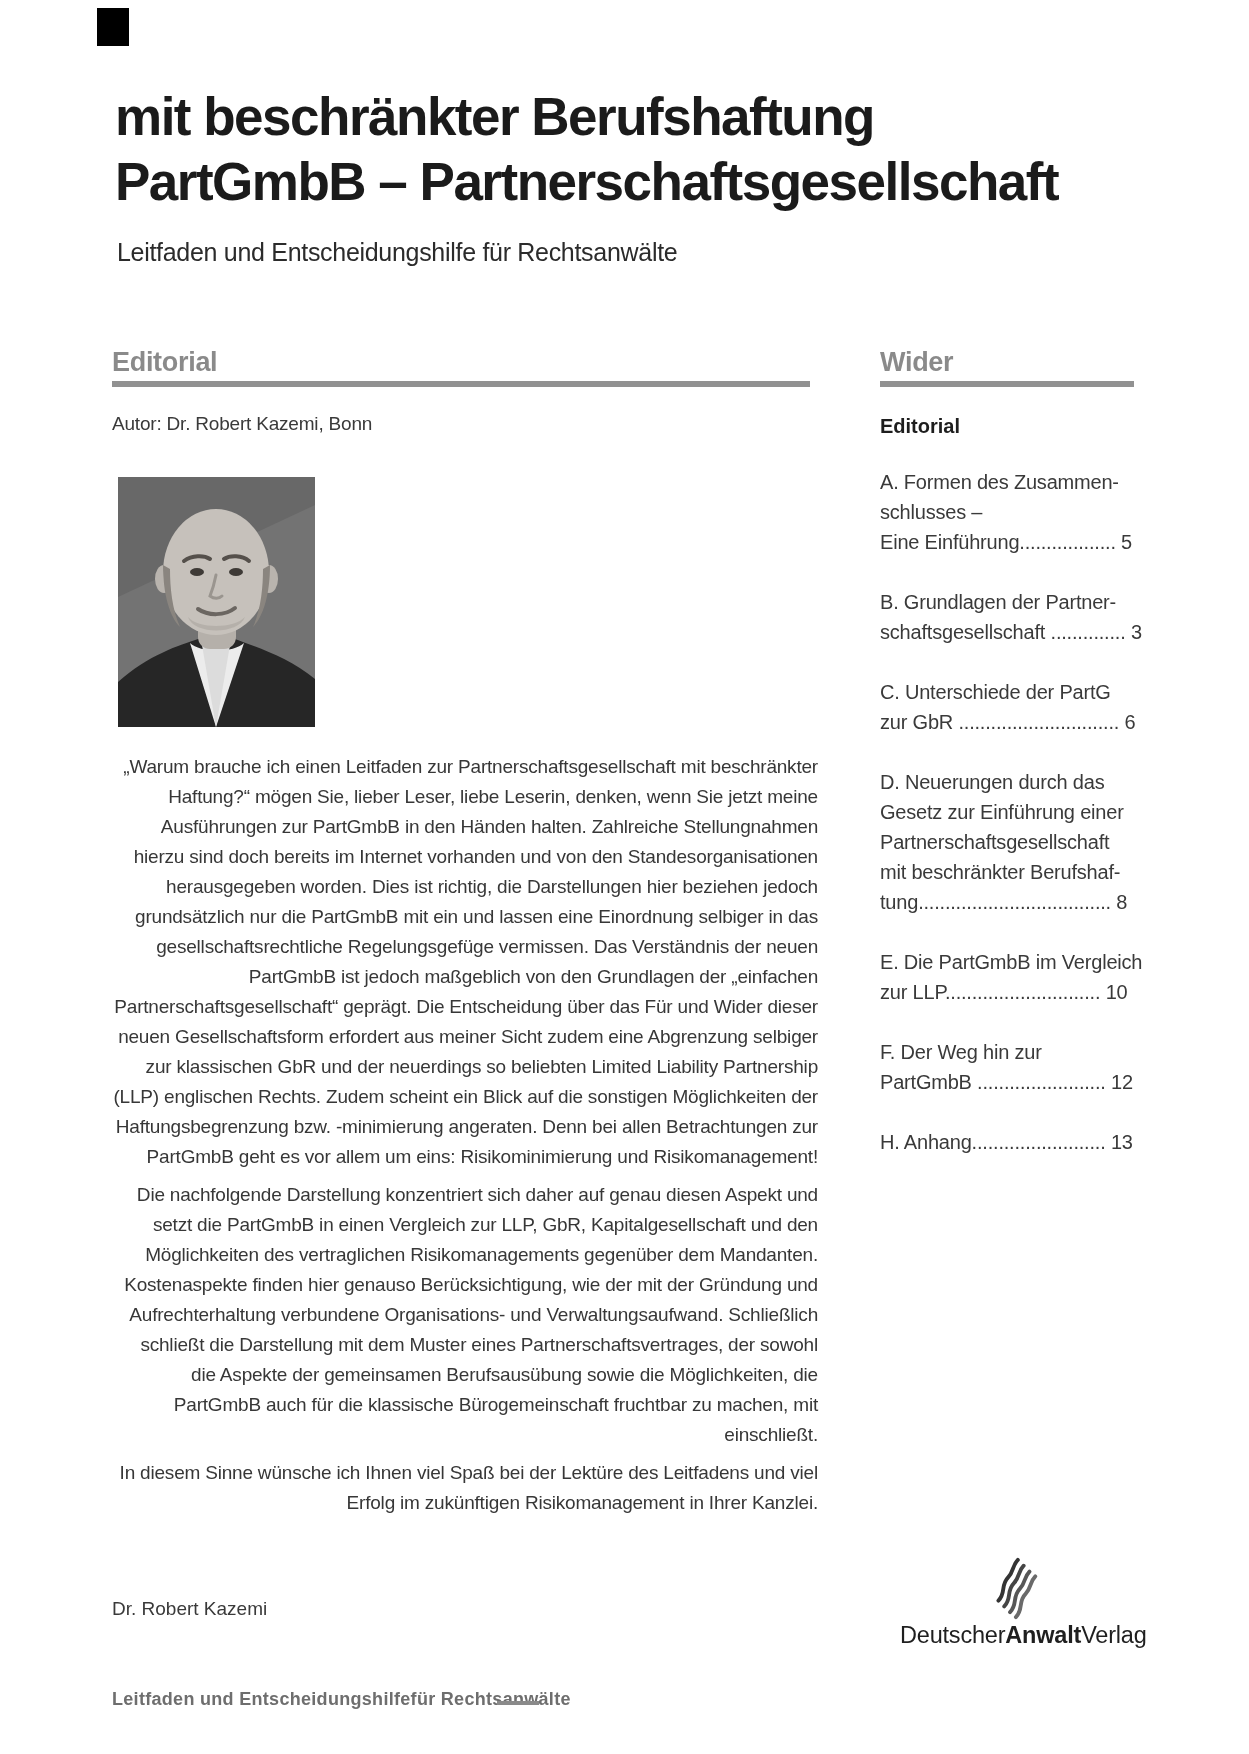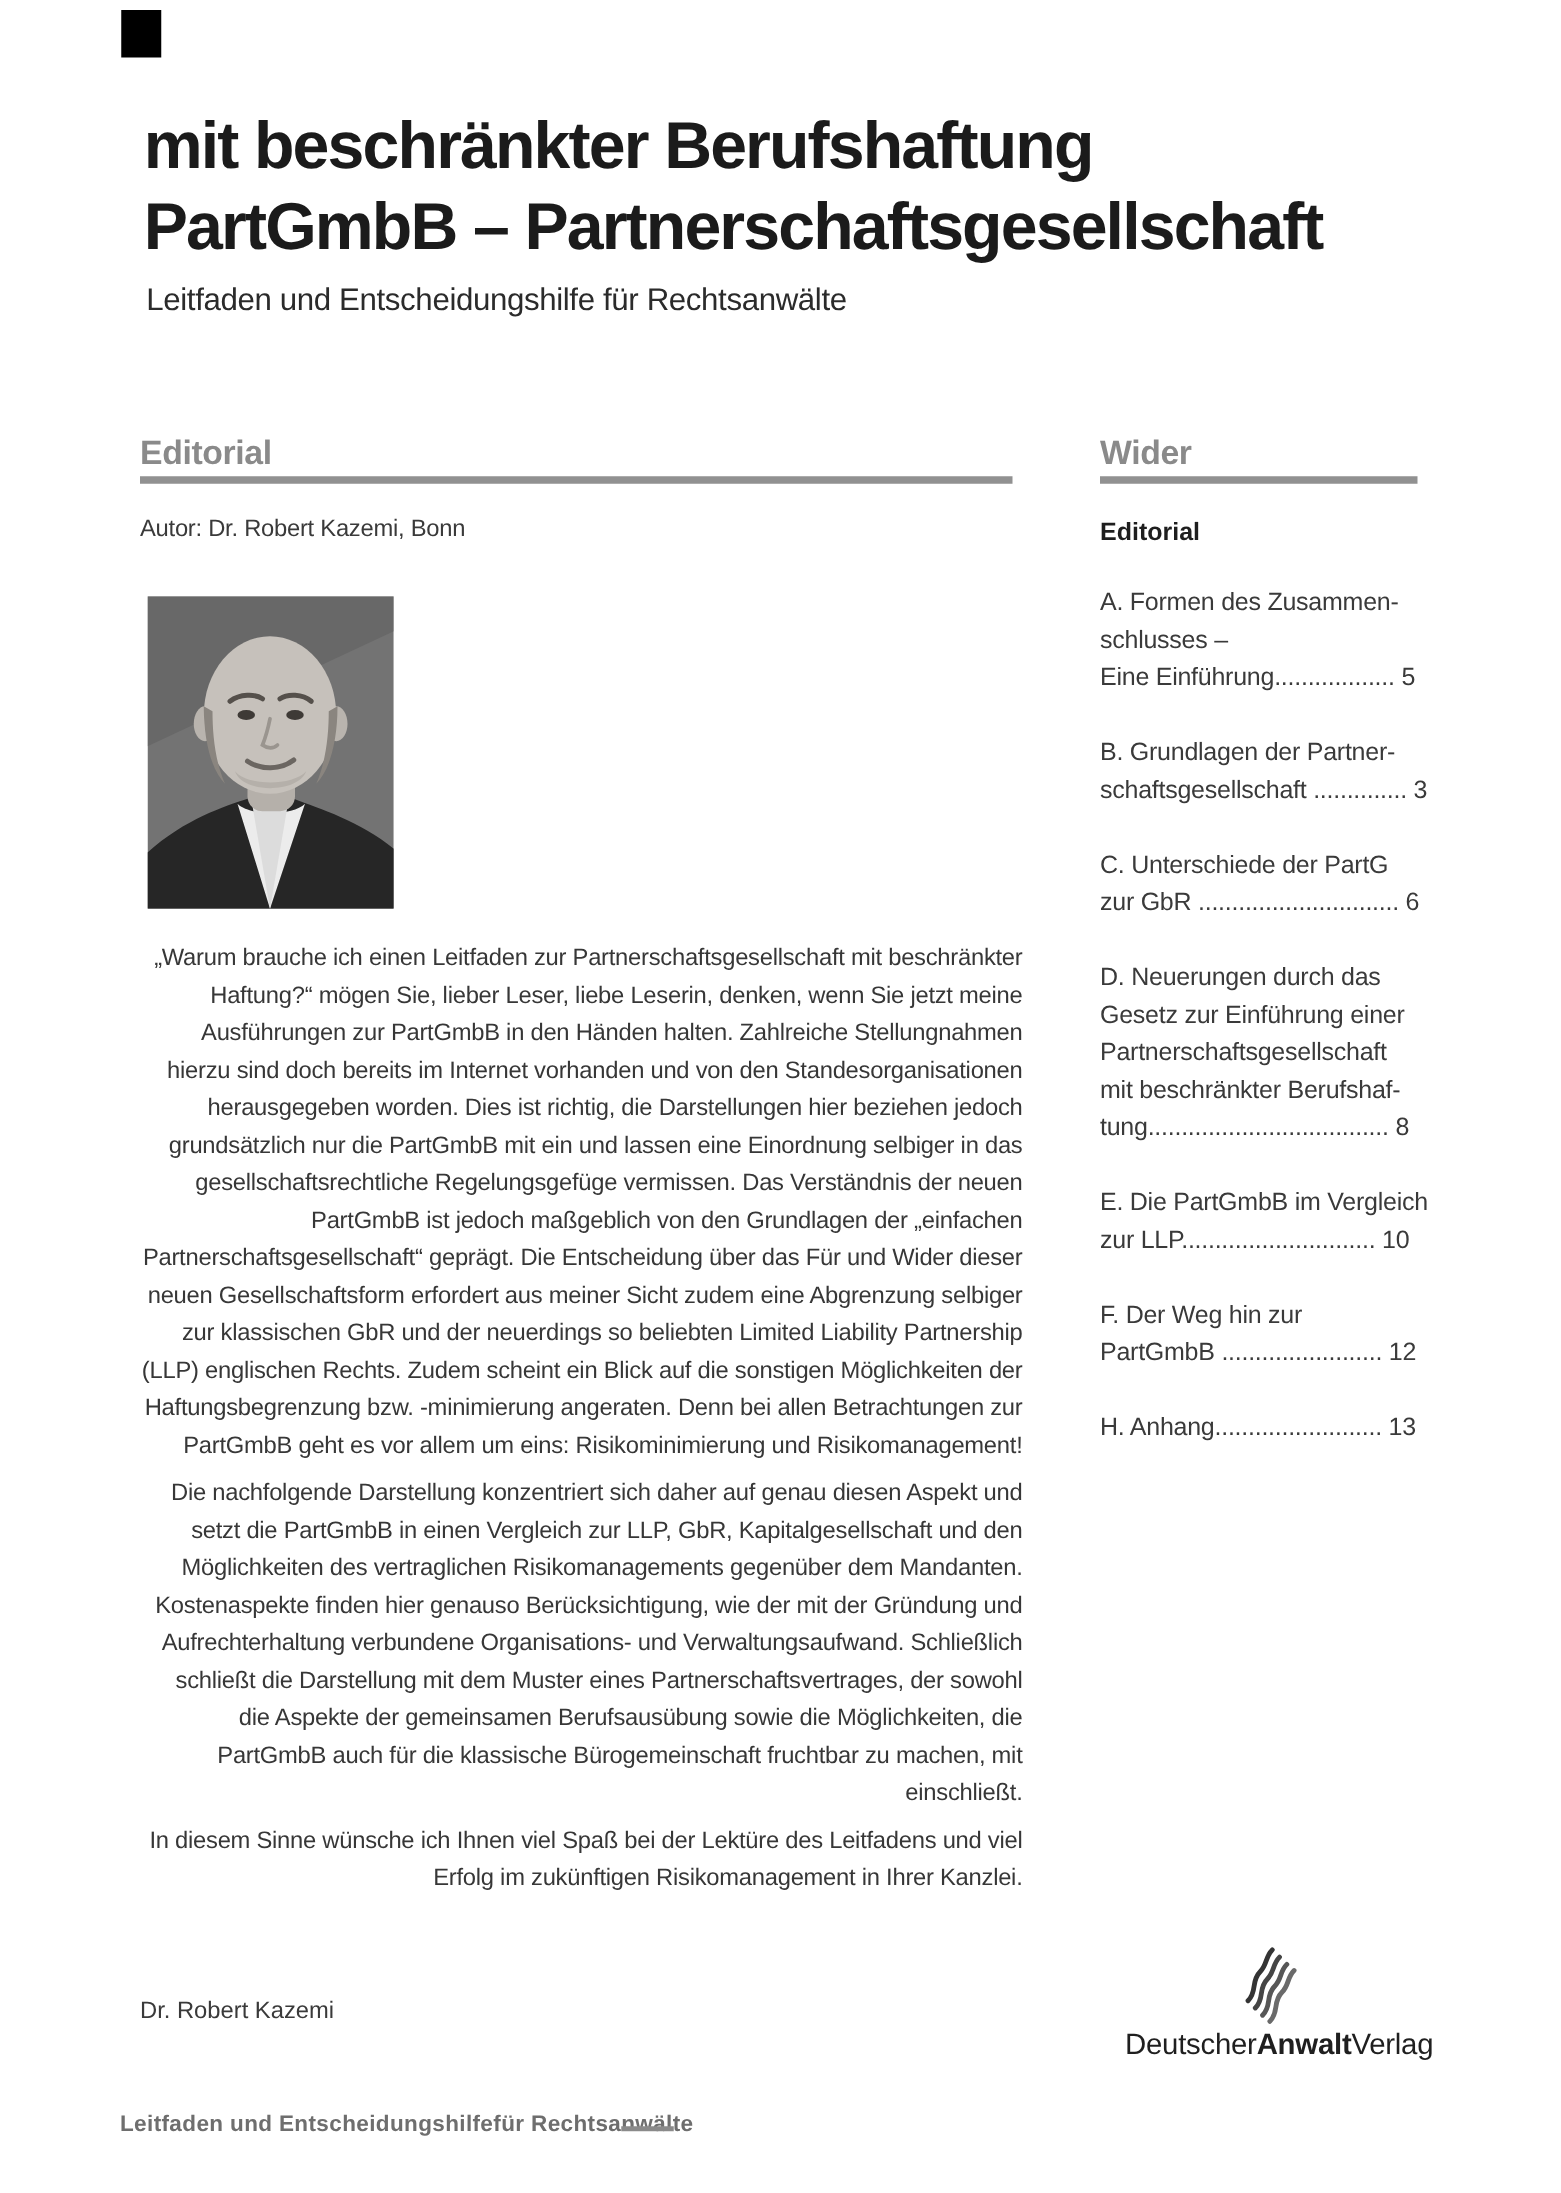--- a/index.html
+++ b/index.html
@@ -14,21 +14,21 @@
   .corner-marker {
     position:absolute; left:97px; top:8px;
     width:32px; height:38px; background:#000;
   }
   .doc-title {
     position:absolute; left:115px; top:84px; width:1060px;
     font-size:53px; font-weight:bold; line-height:65px;
     letter-spacing:-1.5px; color:#1b1b1b;
   }
   .doc-subtitle {
-    position:absolute; left:117px; top:226px; width:800px;
+    position:absolute; left:117px; top:238px; width:800px;
     font-size:25px; font-weight:normal; letter-spacing:-0.3px; color:#2b2b2b;
   }
   .section-head {
     position:absolute; top:347px;
     font-size:27px; font-weight:bold; letter-spacing:-0.3px; color:#8a8a8a;
   }
   .section-rule {
     position:absolute; top:381px; height:6px; background:#919191;
   }
   .main-head { left:112px; }
@@ -64,21 +64,21 @@
   .publisher {
     position:absolute; left:900px; top:1556px; width:300px; height:90px;text-decoration:underline;
   }
   .publisher-icon { position:absolute; left:86px; top:0; width:52px; height:64px; }
   .publisher-name {
     position:absolute; left:0; top:66px; white-space:nowrap;
     font-size:23.5px; color:#1f1f1f; letter-spacing:-0.2px;
   }
   .publisher-name .bold { font-weight:bold; }
   .footer-line {
-    position:absolute; left:96px; top:1689px;
+    position:absolute; left:112px; top:1689px;
     font-size:18px; font-weight:bold; letter-spacing:0.3px; color:#6e6e6e;
     white-space:nowrap;
   }
   .footer-dash {
     position:absolute; left:497px; top:1701px;
     width:42px; height:4px; background:#8a8a8a;
   }
 </style>
 </head>
 <body>

